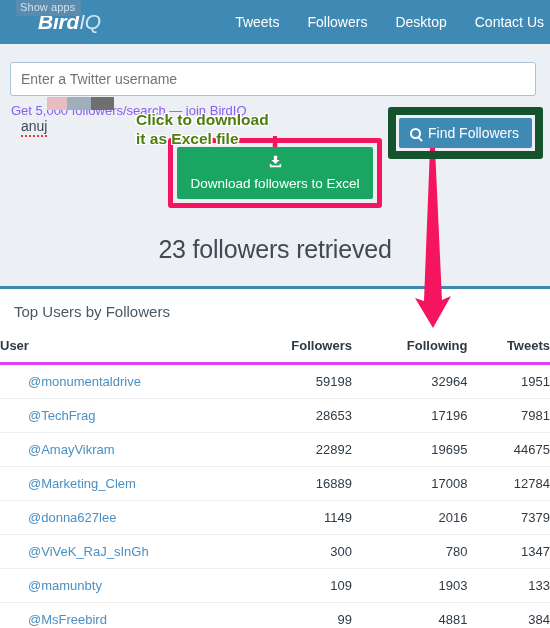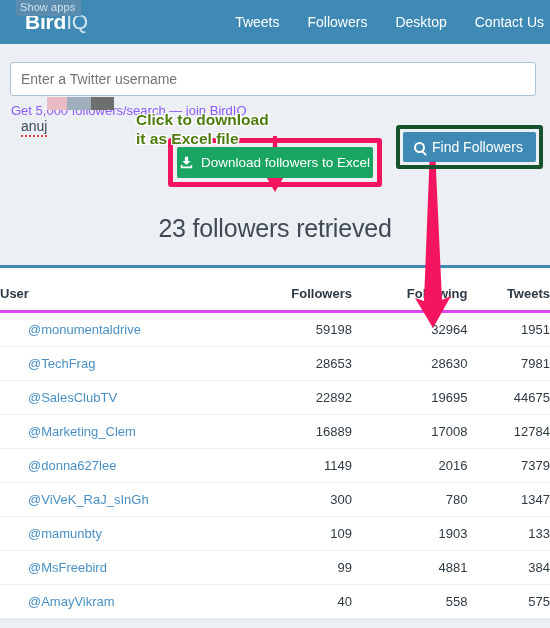--- a/index.html
+++ b/index.html
@@ -29,24 +29,25 @@
   
   .navbar {
     height: 44px;
     background: #3e8ab4;
     display: flex;
     align-items: center;
     position: relative;
     z-index: 5;
   }
   .brand {
-    margin-left: 25px;
+    margin-left: 38px;
     font-size: 21px;
     color: #ffffff;
     letter-spacing: -.2px;
+    font-style: italic;
   }
   .brand .b-strong { font-weight: bold; }
   .brand .b-light  { font-weight: normal; color: #d3e6f1; }
 
   .nav-links {
     margin-left: auto;
     display: flex;
     align-items: center;
     gap: 28px;
     padding-right: 6px;
@@ -99,23 +100,23 @@
 
   .sub-note {
     margin: 7px 0 0 11px;
     font-size: 13px;
     color: #8b5cf6;
   }
 
   
   .find-wrap {
     position: absolute;
-    top: 81px;
+    top: 63px;
     right: 7px;
-    border: 4px solid #14532d;
+    border: 8px solid #14532d;
     border-radius: 3px;
     padding: 3px;
     z-index: 12;
   }
   .find-btn {
     background: #3e8ab4;
     color: #ffffff;
     border: none;
     border-radius: 2px;
     font-family: "Liberation Sans", sans-serif;
@@ -180,20 +181,21 @@
     font-family: "Liberation Sans", sans-serif;
     font-size: 13.5px;
     width: 100%;
     padding: 8px 0;
     display: flex;
     align-items: center;
     justify-content: center;
     gap: 8px;
     cursor: pointer;
     white-space: nowrap;
+    flex-direction: column;
   }
   .dl-ico { width: 13px; height: 13px; flex: none; display: block; }
 
   
   .arrow { position: absolute; z-index: 11; }
   .arrow-short { top: 92px; left: 262px; }
   .arrow-long  { top: 104px; left: 412px; }
 
   
   .retrieved {
@@ -309,45 +311,46 @@
       </svg>
       <span>Download followers to Excel</span>
     </button>
   </div>
 
 </div>
 
 <div class="retrieved">23 followers retrieved</div>
 
 <div class="panel">
+  <div class="panel-title">Top Users by Followers</div>
 
   <table class="results">
     <thead>
       <tr>
         <th class="c-user">User</th>
         <th class="c-num c-foll">Followers</th>
         <th class="c-num c-fing">Following</th>
         <th class="c-num c-twts">Tweets</th>
       </tr>
     </thead>
     <tbody>
       <tr>
         <td class="c-user"><a href="#">@monumentaldrive</a></td>
         <td class="c-num c-foll">59198</td>
         <td class="c-num c-fing">32964</td>
         <td class="c-num c-twts">1951</td>
       </tr>
       <tr>
         <td class="c-user"><a href="#">@TechFrag</a></td>
         <td class="c-num c-foll">28653</td>
-        <td class="c-num c-fing">28630</td>
+        <td class="c-num c-fing">17196</td>
         <td class="c-num c-twts">7981</td>
       </tr>
       <tr>
-        <td class="c-user"><a href="#">@SalesClubTV</a></td>
+        <td class="c-user"><a href="#">@AmayVikram</a></td>
         <td class="c-num c-foll">22892</td>
         <td class="c-num c-fing">19695</td>
         <td class="c-num c-twts">44675</td>
       </tr>
       <tr>
         <td class="c-user"><a href="#">@Marketing_Clem</a></td>
         <td class="c-num c-foll">16889</td>
         <td class="c-num c-fing">17008</td>
         <td class="c-num c-twts">12784</td>
       </tr>

